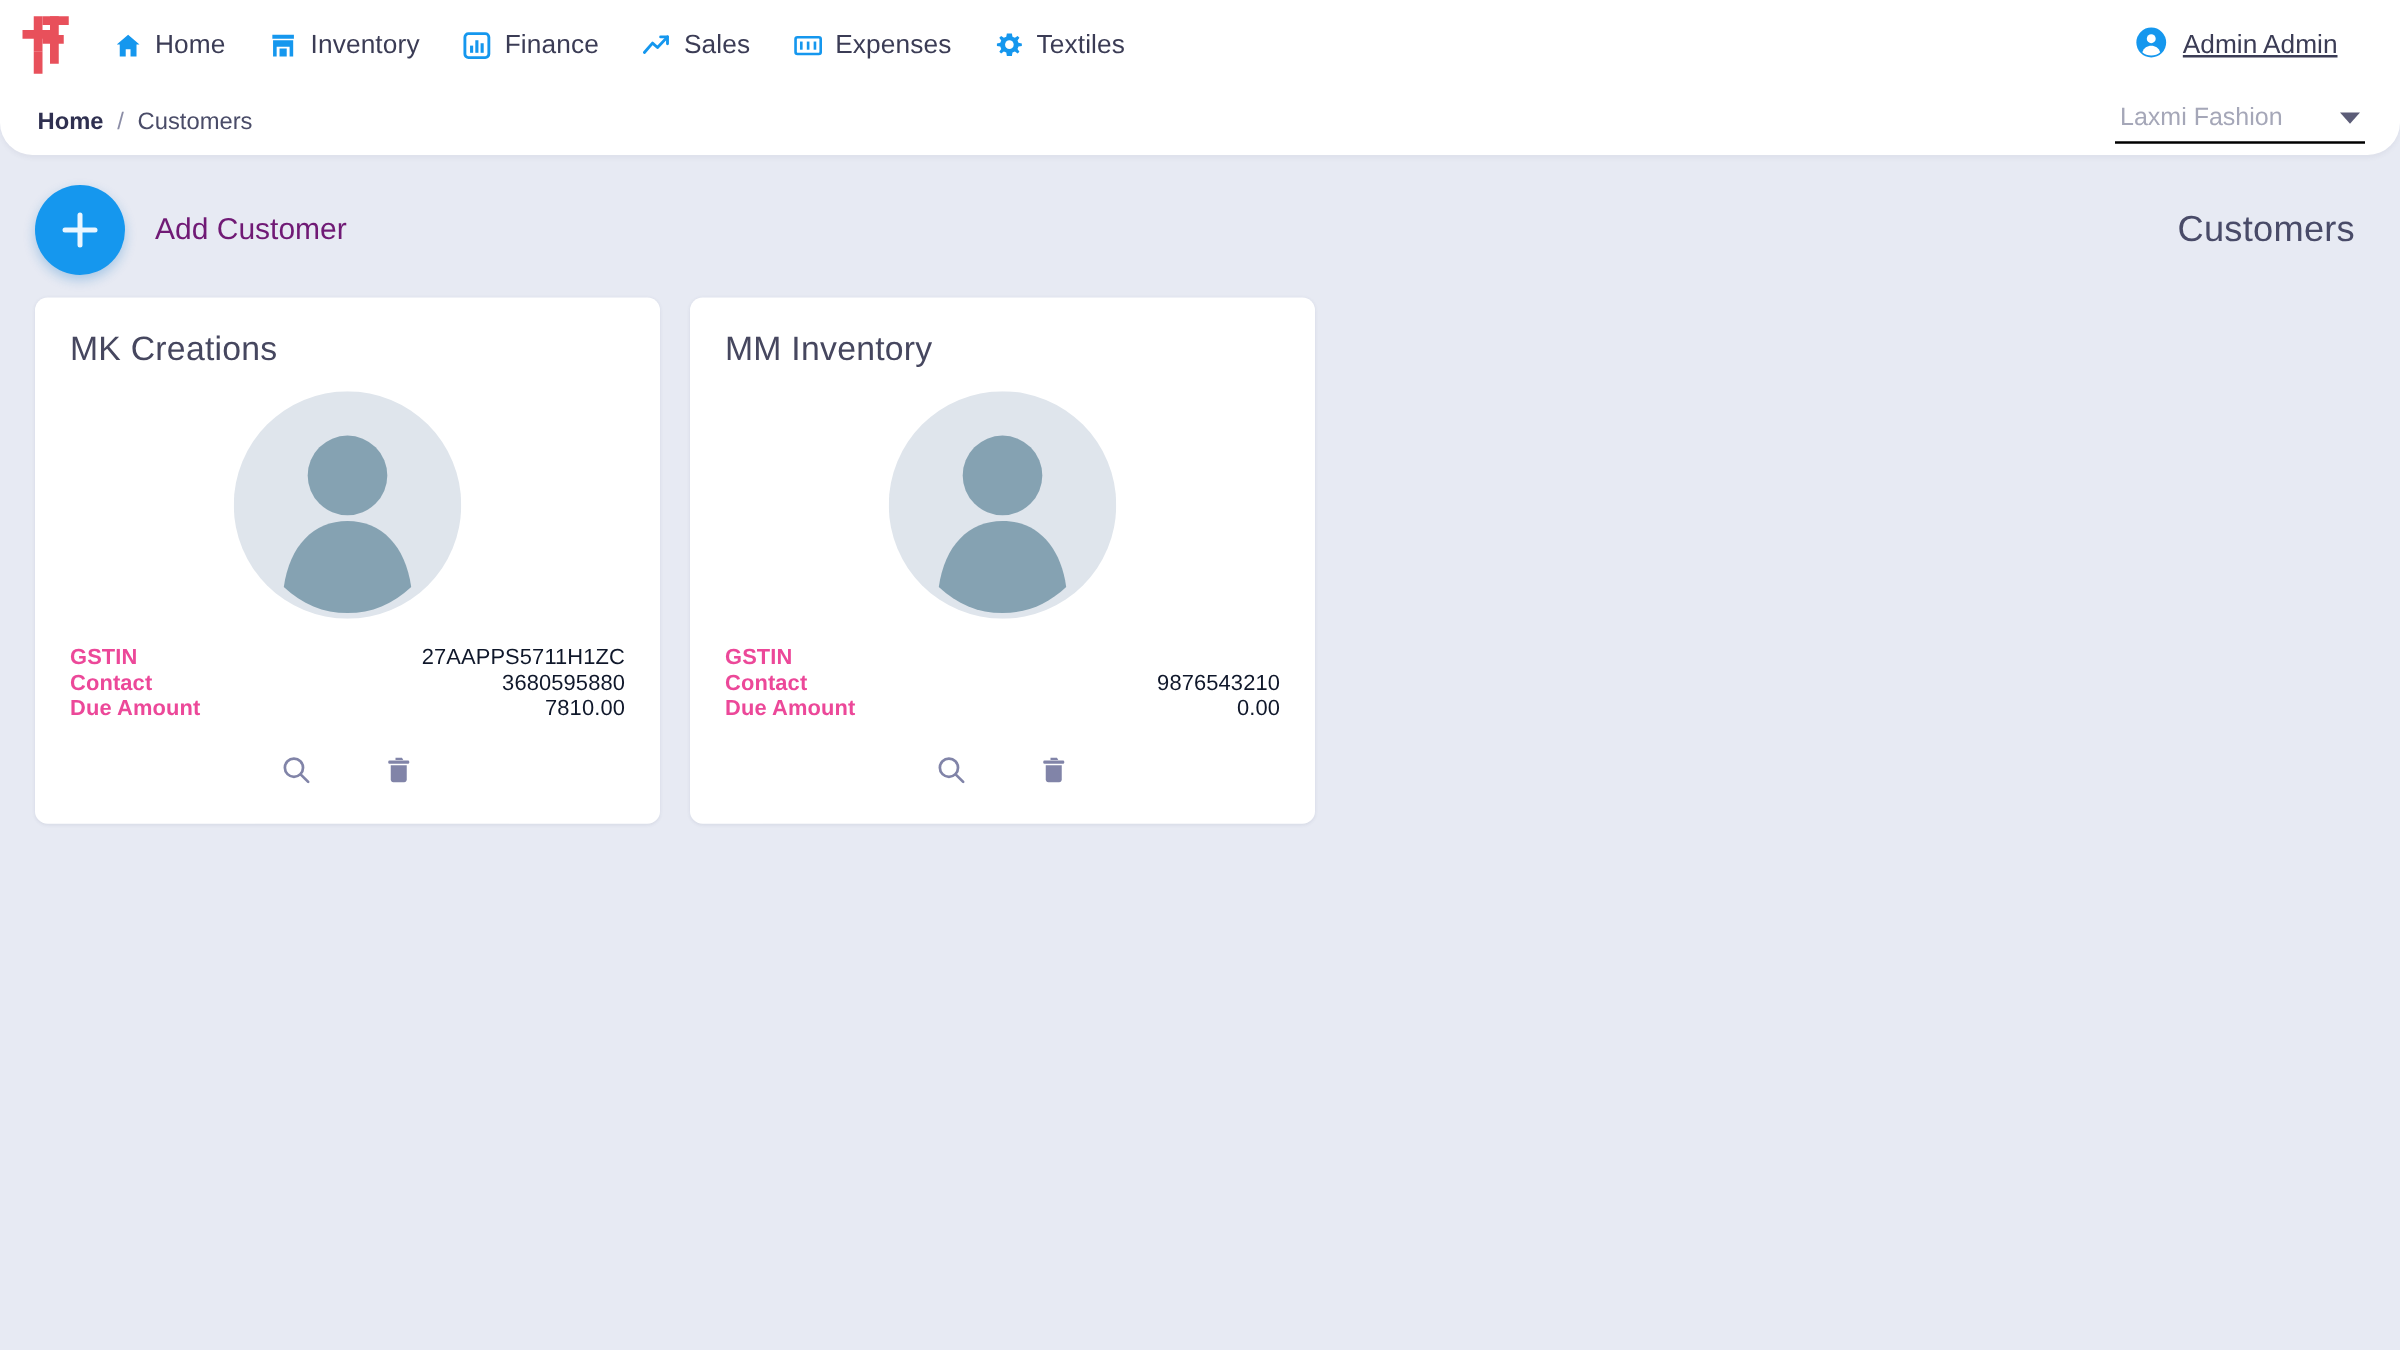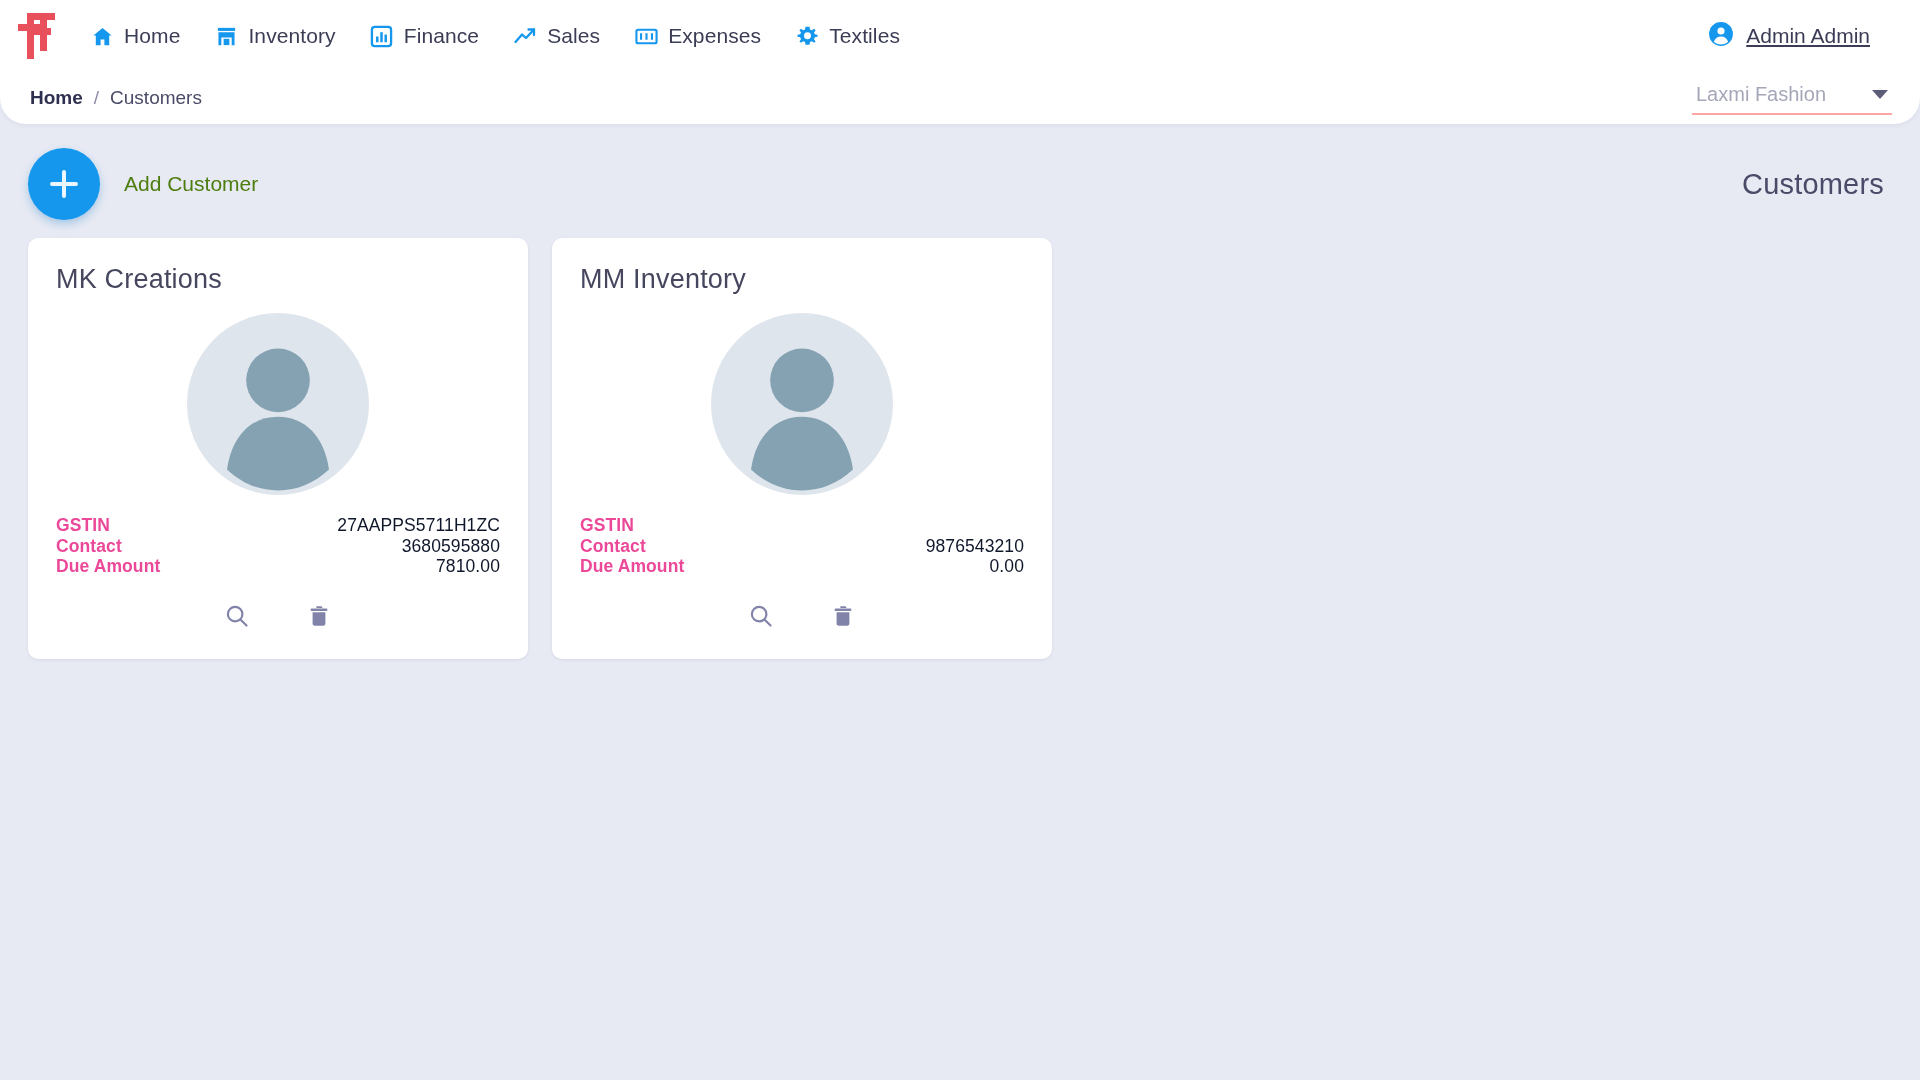--- a/index.html
+++ b/index.html
@@ -106,21 +106,21 @@
   }
   .crumb-home { font-weight: 700; color: #2f3050; cursor: pointer; }
   .crumb-sep  { color: #8b8da6; font-weight: 400; }
   .crumb-cur  { color: #4a4c68; font-weight: 400; }
 
   .org-select {
     margin-left: auto;
     display: flex;
     align-items: center;
     gap: 26px;
-    border-bottom: 2px solid #fca5a5;
+    border-bottom: 2px solid #000000;
     padding: 2px 4px 7px 4px;
     min-width: 200px;
     justify-content: space-between;
     cursor: pointer;
   }
   .org-select .org-name {
     font-size: 20px;
     color: #a5a7b8;
     white-space: nowrap;
   }
@@ -173,22 +173,22 @@
   .fab .plus-v {
     position: absolute;
     width: 4px; height: 28px;
     background: #eaf6ff;
     border-radius: 2px;
   }
   .fab-inner { position: relative; width: 28px; height: 28px;
                display:flex; align-items:center; justify-content:center; }
 
   .fab-label {
-    font-size: 21px;
-    color: #4d7c0f;
+    font-size: 24px;
+    color: #701a75;
     white-space: nowrap;
   }
 
   .page-title {
     margin-left: auto;
     font-size: 29px;
     color: #494b68;
     letter-spacing: .2px;
     padding-right: 8px;
   }

